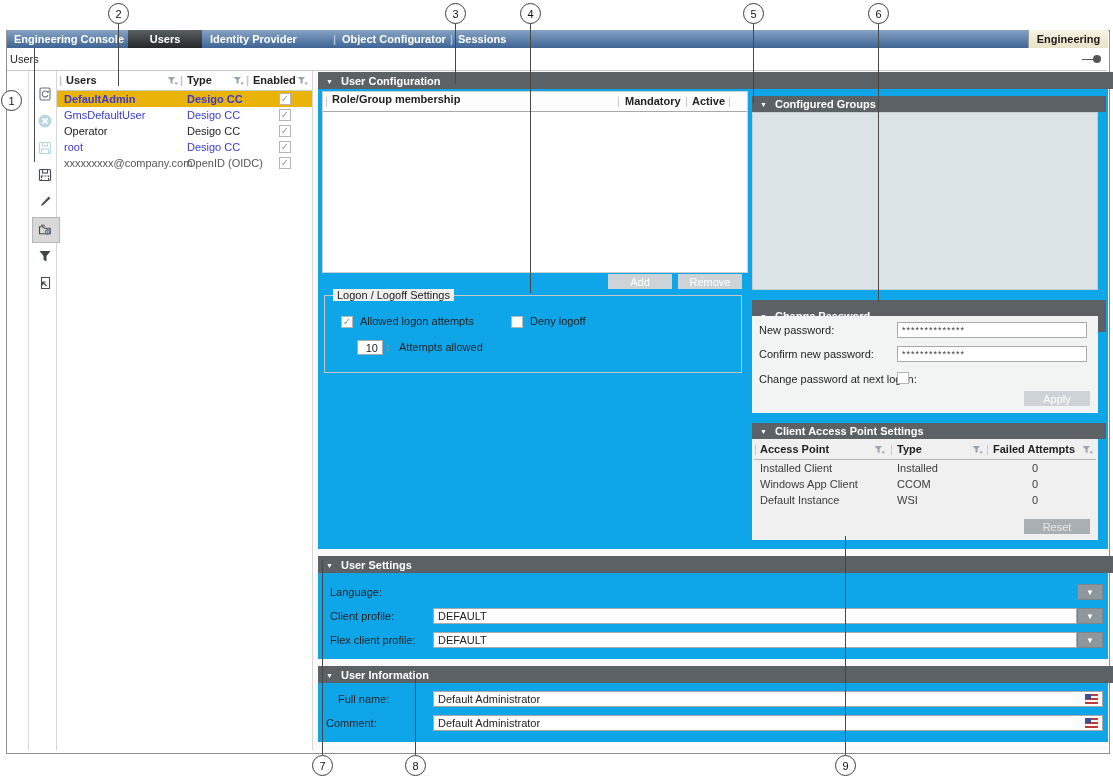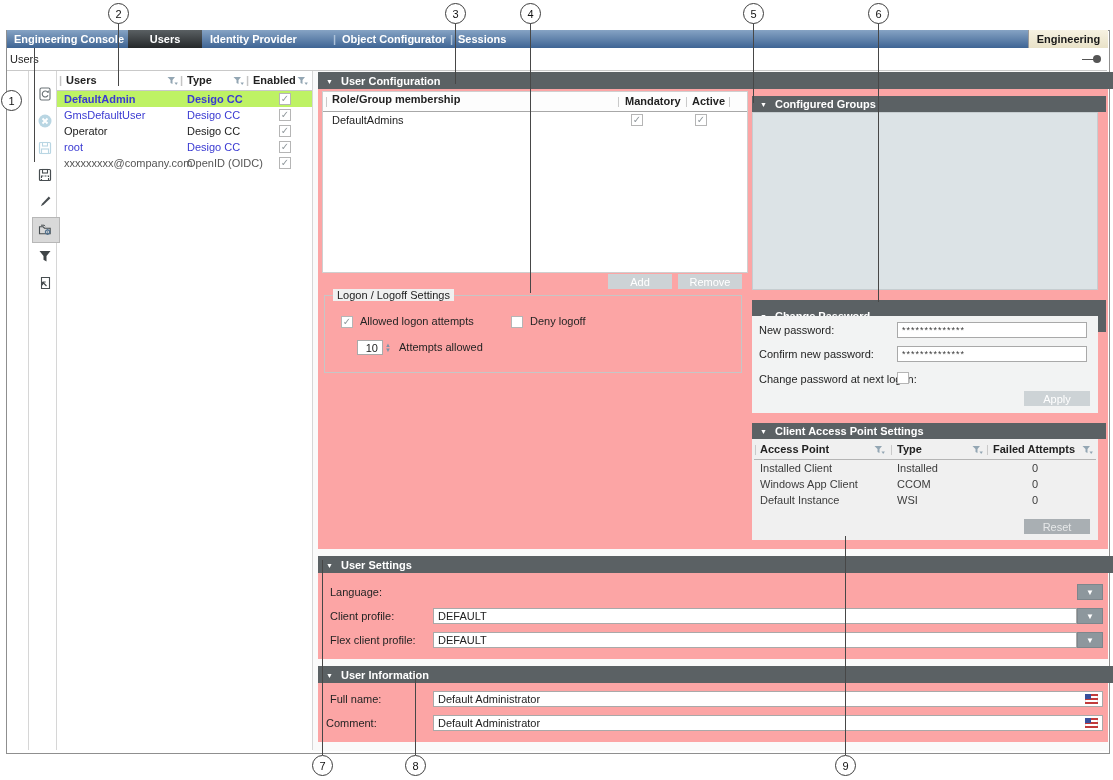--- a/index.html
+++ b/index.html
@@ -12,41 +12,41 @@
   .tabsep{position:absolute;top:0;height:18px;display:flex;align-items:center;color:#aec2d9;font-weight:bold;}
   .tab-dark{background:linear-gradient(#5a6063,#25282a);justify-content:center;}
   .tab-beige{background:linear-gradient(#f7f2e2,#e9e2c8);color:#1a1a1a;justify-content:center;border-left:1px solid #9a9a9a;}
   .breadcrumb{left:7px;top:48px;width:1100px;height:22px;background:#fff;display:block;}
   .vline{width:1px;background:#d6d6d6;}
   .hline{height:1px;background:#c9c9c9;}
   
   .mainbg{background:#fafafa;}
   .panel-head{background:#5b6164;color:#fff;font-weight:bold;display:flex;align-items:center;padding-left:8px;}
   .tri::before{content:"▼";font-size:7px;color:#fff;margin-right:8px;position:relative;top:-1px;}
-  .panel-body{background:#fca5a5;}
+  .panel-body{background:#0ea5e9;}
   .whitebox{background:#fff;border:1px solid #cfcfcf;}
   .btn{display:flex;align-items:center;justify-content:center;color:#fff;background:#cdd3d6;font-size:11px;}
   .btn-dark{background:#a9afb3;color:#e6e8e9;}
   .cb{width:12px;height:12px;border:1px solid #b5b5b5;background:#fff;display:flex;align-items:center;justify-content:center;font-size:10px;line-height:10px;color:#8f979b;box-sizing:border-box;}
   .cb.checked::before{content:"✓";}
   .lbl{display:flex;align-items:center;color:#242424;}
   .field{background:#fff;border:1px solid #a9a9a9;display:flex;align-items:center;padding:0 4px;box-sizing:border-box;}
   .pwtext{font-size:9px;letter-spacing:1px;color:#3b3b3b;}
   .ddbtn{background:#8d979d;display:flex;align-items:center;justify-content:center;border:1px solid #7d868c;box-sizing:border-box;}
   .ddbtn::before{content:"▼";color:#fff;font-size:8px;}
   .spin{display:flex;flex-direction:column;justify-content:center;line-height:5px;font-size:6px;color:#7b93a8;}
   
   .ulist-head{font-weight:bold;display:flex;align-items:center;}
   .urow{position:absolute;left:57px;width:255px;height:16px;display:flex;align-items:center;}
   .u-name{position:absolute;left:7px;}
   .u-type{position:absolute;left:130px;}
   .u-cb{position:absolute;left:222px;top:2px;}
   .blue{color:#3a3ad2;}
   .bold{font-weight:bold;}
-  .sel{background:#bef264;}
+  .sel{background:#eab308;}
   
   .callout{width:19px;height:19px;border:1px solid #3c3c3c;border-radius:50%;background:#fff;display:flex;align-items:center;justify-content:center;color:#111;z-index:41;}
   .cline{width:1px;background:#474747;z-index:40;}
   .colsep{color:#c4c4c4;}
   svg{display:block;}
 </style>
 </head>
 <body>
 
 <div class="abs win"></div>
@@ -211,25 +211,20 @@
 <div class="abs whitebox" style="left:322px;top:91px;width:424px;height:180px">
   <div class="abs" style="left:0;top:0;width:424px;height:19px;border-bottom:1px solid #a8a8a8;background:#fdfdfd">
     <span class="abs colsep" style="left:2px;top:3px">|</span>
     <span class="abs bold" style="left:9px;top:1px">Role/Group membership</span>
     <span class="abs colsep" style="left:294px;top:3px">|</span>
     <span class="abs bold" style="left:302px;top:3px">Mandatory</span>
     <span class="abs colsep" style="left:362px;top:3px">|</span>
     <span class="abs bold" style="left:369px;top:3px">Active</span>
     <span class="abs colsep" style="left:405px;top:3px">|</span>
   </div>
-  <div class="abs" style="left:0;top:20px;width:424px;height:16px">
-    <span class="abs" style="left:9px;top:2px">DefaultAdmins</span>
-    <span class="abs cb checked" style="left:308px;top:2px"></span>
-    <span class="abs cb checked" style="left:372px;top:2px"></span>
-  </div>
 </div>
 <div class="abs btn" style="left:608px;top:274px;width:64px;height:15px">Add</div>
 <div class="abs btn" style="left:678px;top:274px;width:64px;height:15px">Remove</div>
 
 <div class="abs" style="left:324px;top:295px;width:416px;height:76px;border:1px solid #c6c6c6">
   <span class="abs" style="left:8px;top:-7px;background:#f0f0f0;padding:0 4px">Logon / Logoff Settings</span>
   <span class="abs cb checked" style="left:16px;top:20px"></span>
   <span class="abs lbl" style="left:35px;top:19px">Allowed logon attempts</span>
   <span class="abs cb" style="left:186px;top:20px"></span>
   <span class="abs lbl" style="left:205px;top:19px">Deny logoff</span>
@@ -333,21 +328,21 @@
       <span>DEFAULT</span>
     </div>
   <div class="abs ddbtn" style="left:759px;top:59px;width:26px;height:16px"></div>
 </div>
 
 <div class="abs panel-head" style="left:318px;top:666px;width:790px;height:17px">
   <span class="tri"></span>
   <span>User Information</span>
 </div>
 <div class="abs panel-body" style="left:318px;top:683px;width:790px;height:59px">
-  <span class="abs lbl" style="left:12px;top:10px">Full name:</span>
+  <span class="abs lbl" style="left:20px;top:10px">Full name:</span>
   <div class="abs field" style="left:115px;top:8px;width:670px;height:16px;justify-content:space-between">
     <span>Default Administrator</span>
     <span>
         <svg width="13" height="10" viewBox="0 0 13 10">
           <rect width="13" height="10" fill="#fff" stroke="#999" stroke-width="0.5"></rect>
           <rect y="0" width="13" height="2" fill="#c23b3b"></rect>
           <rect y="4" width="13" height="2" fill="#c23b3b"></rect>
           <rect y="8" width="13" height="2" fill="#c23b3b"></rect>
           <rect width="6" height="5" fill="#3a4f9b"></rect>
         </svg>

